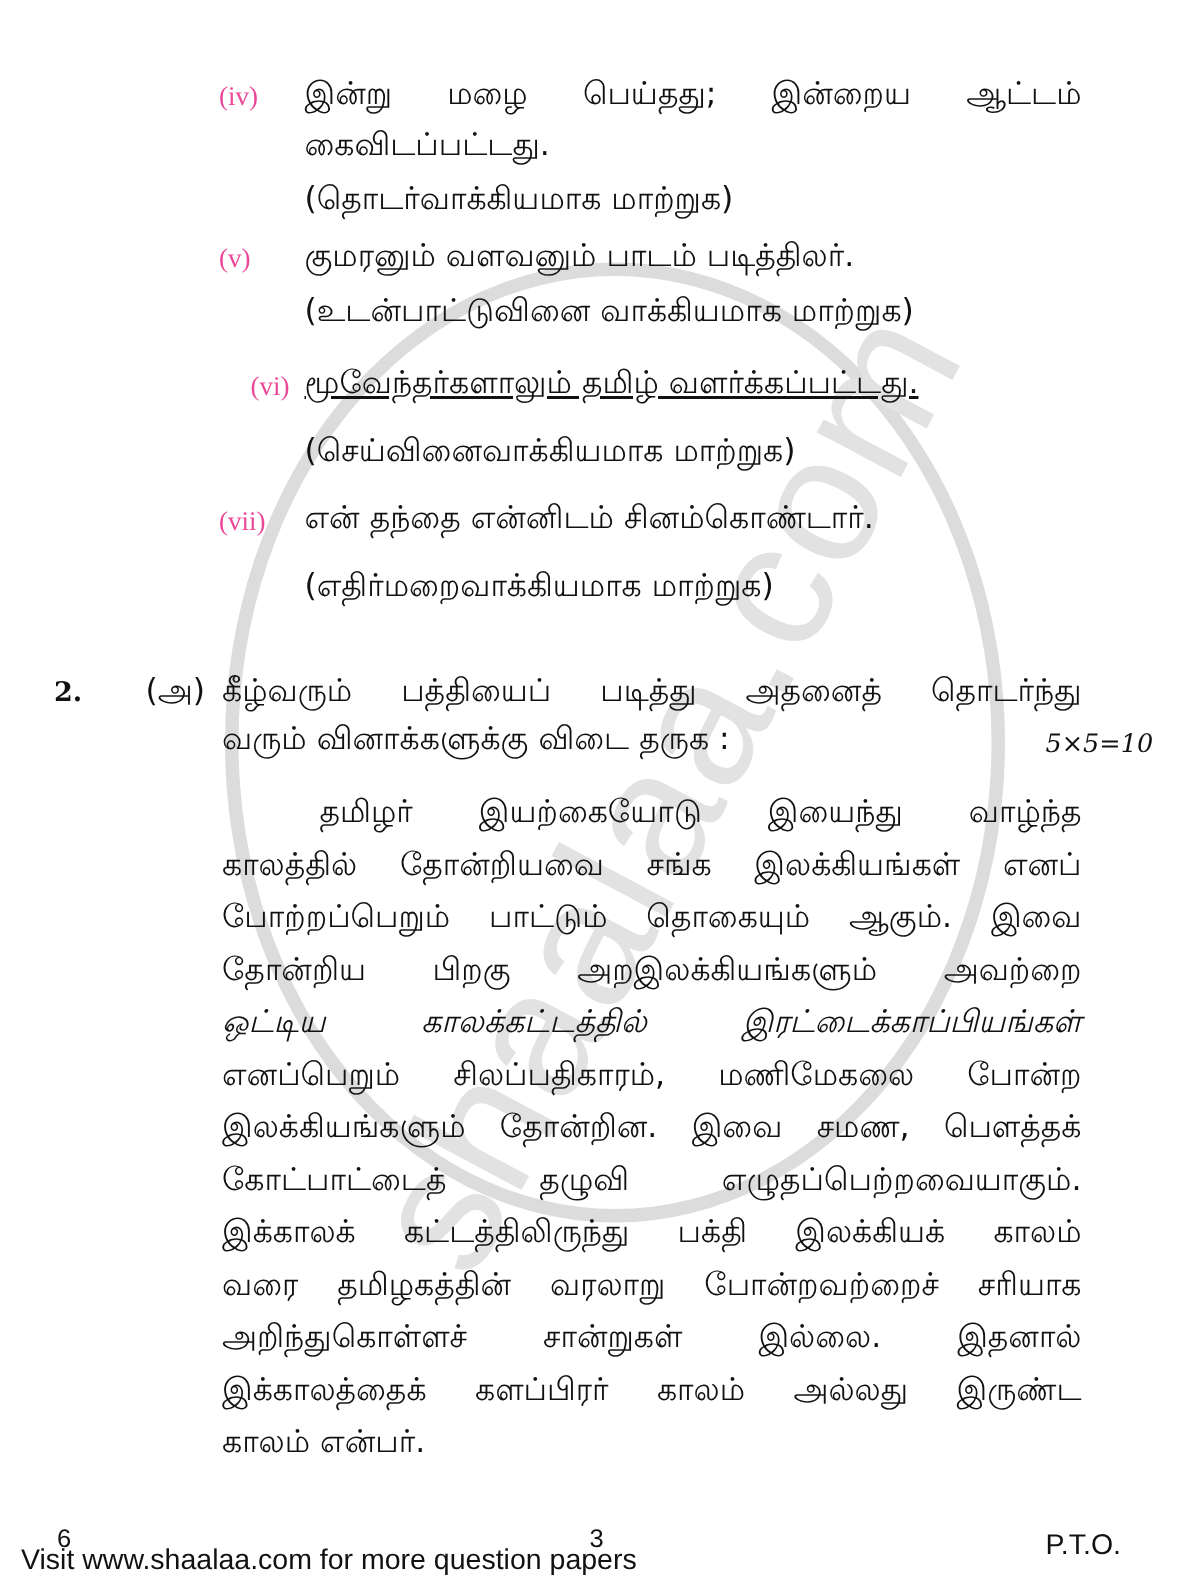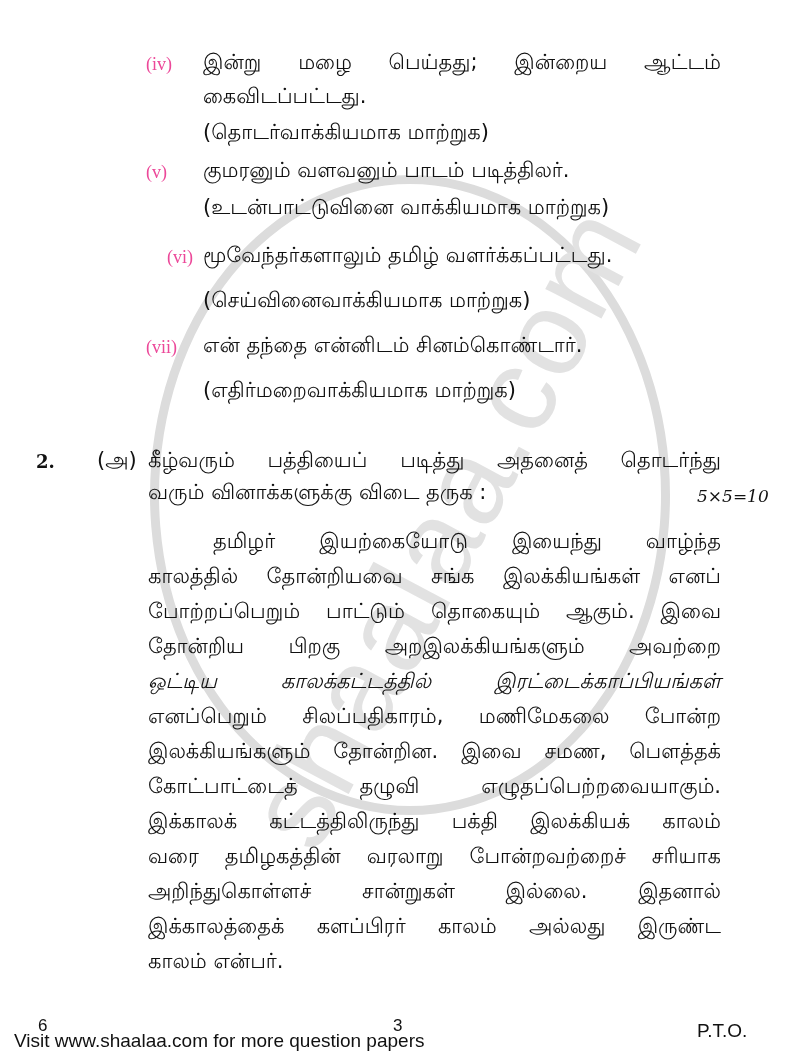--- a/index.html
+++ b/index.html
@@ -45,21 +45,21 @@
   </div>
 
   <div>
     <span class="roman" style="left:146px; top:158px;">(v)</span>
     <div class="row" style="left:203px; top:156px;">குமரனும் வளவனும் பாடம் படித்திலர்.</div>
     <div class="row" style="left:203px; top:193px;">(உடன்பாட்டுவினை வாக்கியமாக மாற்றுக)</div>
   </div>
 
   <div>
     <span class="roman" style="left:134px; top:243px;margin-left:33px;">(vi)</span>
-    <div class="row" style="left:203px; top:241px;">மூவேந்தர்களாலும் தமிழ் வளர்க்கப்பட்டது.</div>
+    <div class="row" style="left:203px; top:241px;text-decoration:underline;">மூவேந்தர்களாலும் தமிழ் வளர்க்கப்பட்டது.</div>
     <div class="row" style="left:203px; top:286px;text-align:center;">(செய்வினைவாக்கியமாக மாற்றுக)</div>
   </div>
 
   <div>
     <span class="roman" style="left:146px; top:333px;">(vii)</span>
     <div class="row" style="left:203px; top:331px;">என் தந்தை என்னிடம் சினம்கொண்டார்.</div>
     <div class="row" style="left:203px; top:376px;">(எதிர்மறைவாக்கியமாக மாற்றுக)</div>
   </div>
 
   <div>

